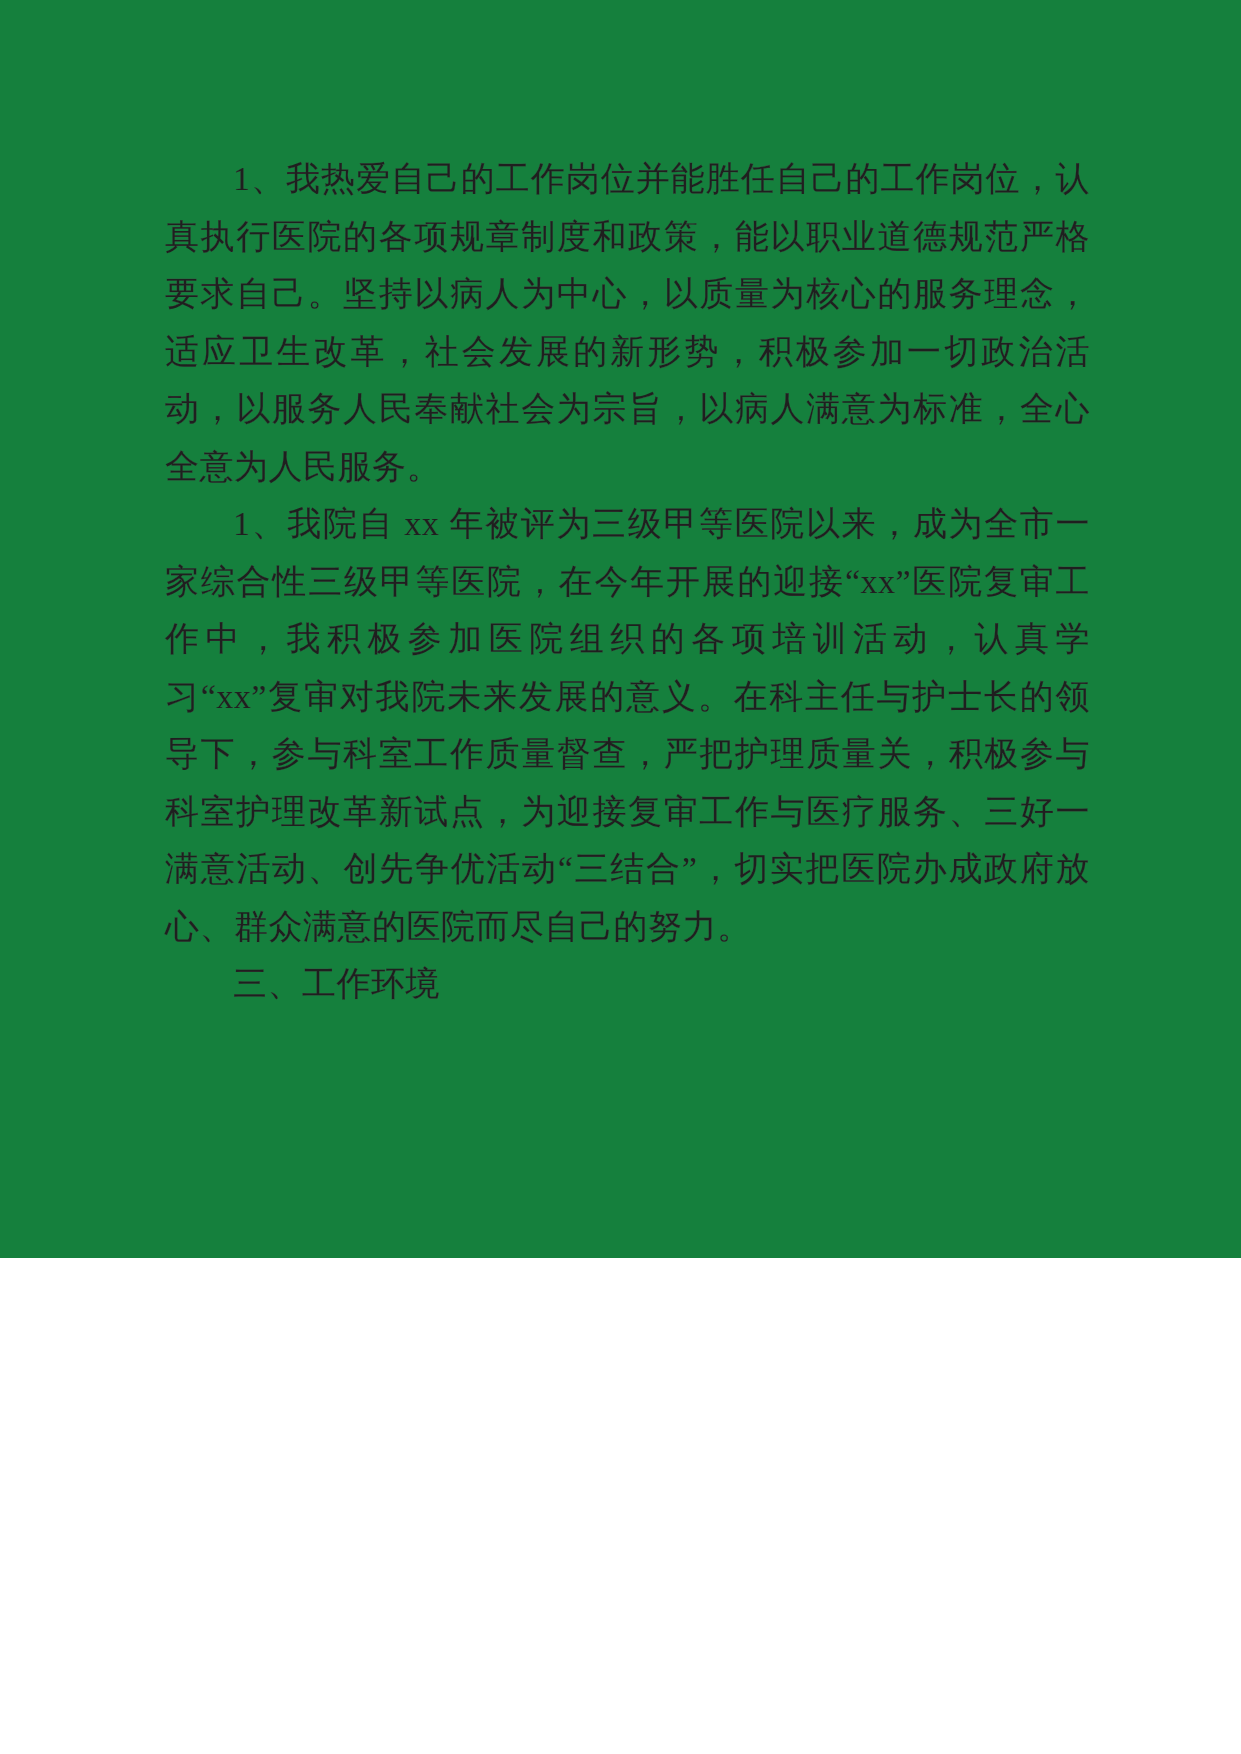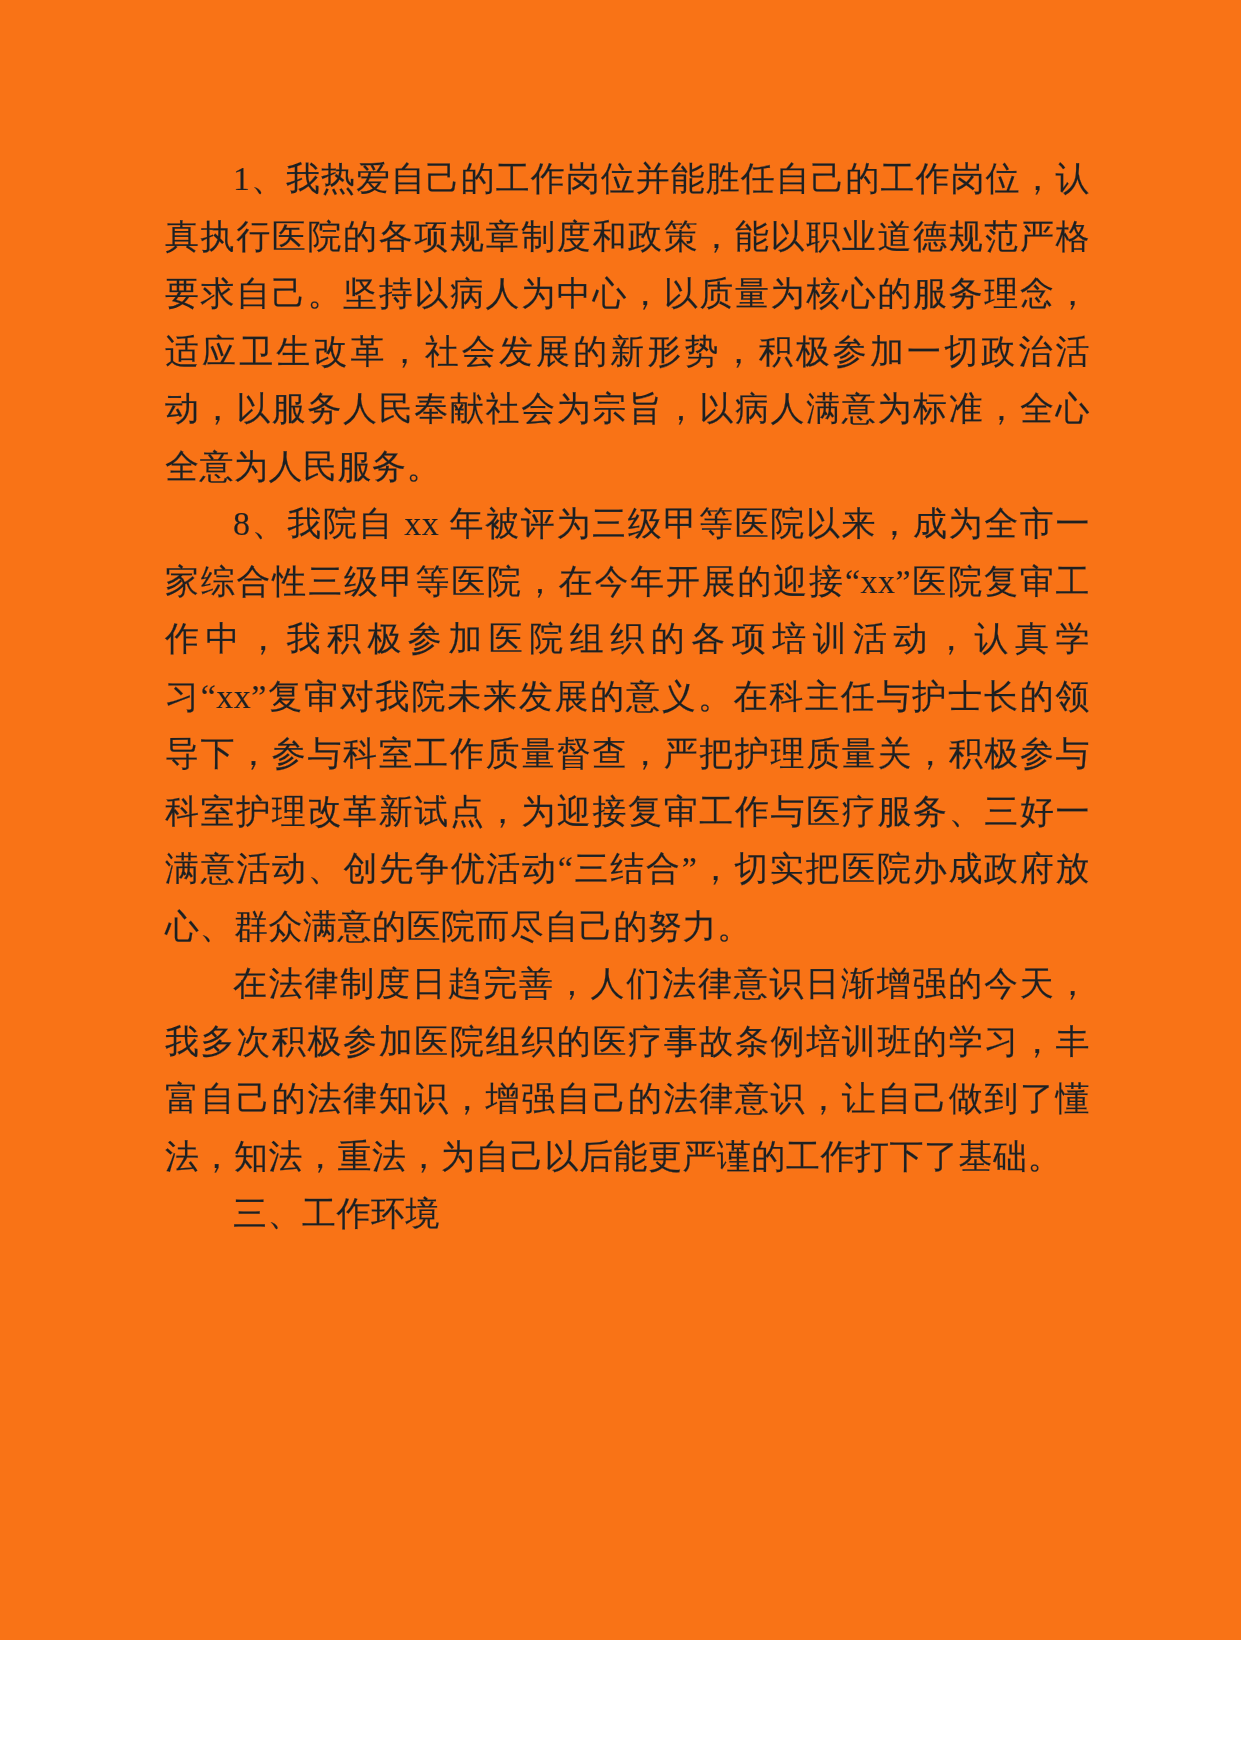--- a/index.html
+++ b/index.html
@@ -3,22 +3,22 @@
 <meta charset="utf-8">
 <style>
   html, body {
     margin: 0;
     padding: 0;
     background: #ffffff;
   }
   .page {
     position: relative;
     width: 1241px;
-    height: 1640px;
-    background: #f97316;
+    height: 1258px;
+    background: #15803d;
     overflow: hidden;
     font-family: "Liberation Serif", "DejaVu Serif", serif;
   }
   .content {
     position: absolute;
     left: 165px;
     top: 150px;
     width: 925px;
     font-size: 34px;
     line-height: 57.5px;
@@ -35,17 +35,16 @@
     
     -webkit-text-stroke: 0.2px #444444;
   }
 </style>
 </head>
 <body>
 
 <div class="page">
   <div class="content">
     <p>1、我热爱自己的工作岗位并能胜任自己的工作岗位，认真执行医院的各项规章制度和政策，能以职业道德规范严格要求自己。坚持以病人为中心，以质量为核心的服务理念，适应卫生改革，社会发展的新形势，积极参加一切政治活动，以服务人民奉献社会为宗旨，以病人满意为标准，全心全意为人民服务。</p>
-    <p>8、我院自 xx 年被评为三级甲等医院以来，成为全市一家综合性三级甲等医院，在今年开展的迎接“xx”医院复审工作中，我积极参加医院组织的各项培训活动，认真学习“xx”复审对我院未来发展的意义。在科主任与护士长的领导下，参与科室工作质量督查，严把护理质量关，积极参与科室护理改革新试点，为迎接复审工作与医疗服务、三好一满意活动、创先争优活动“三结合”，切实把医院办成政府放心、群众满意的医院而尽自己的努力。</p>
-    <p>在法律制度日趋完善，人们法律意识日渐增强的今天，我多次积极参加医院组织的医疗事故条例培训班的学习，丰富自己的法律知识，增强自己的法律意识，让自己做到了懂法，知法，重法，为自己以后能更严谨的工作打下了基础。</p>
+    <p>1、我院自 xx 年被评为三级甲等医院以来，成为全市一家综合性三级甲等医院，在今年开展的迎接“xx”医院复审工作中，我积极参加医院组织的各项培训活动，认真学习“xx”复审对我院未来发展的意义。在科主任与护士长的领导下，参与科室工作质量督查，严把护理质量关，积极参与科室护理改革新试点，为迎接复审工作与医疗服务、三好一满意活动、创先争优活动“三结合”，切实把医院办成政府放心、群众满意的医院而尽自己的努力。</p>
     <p>三、工作环境</p>
   </div>
 </div>
 
 </body></html>

